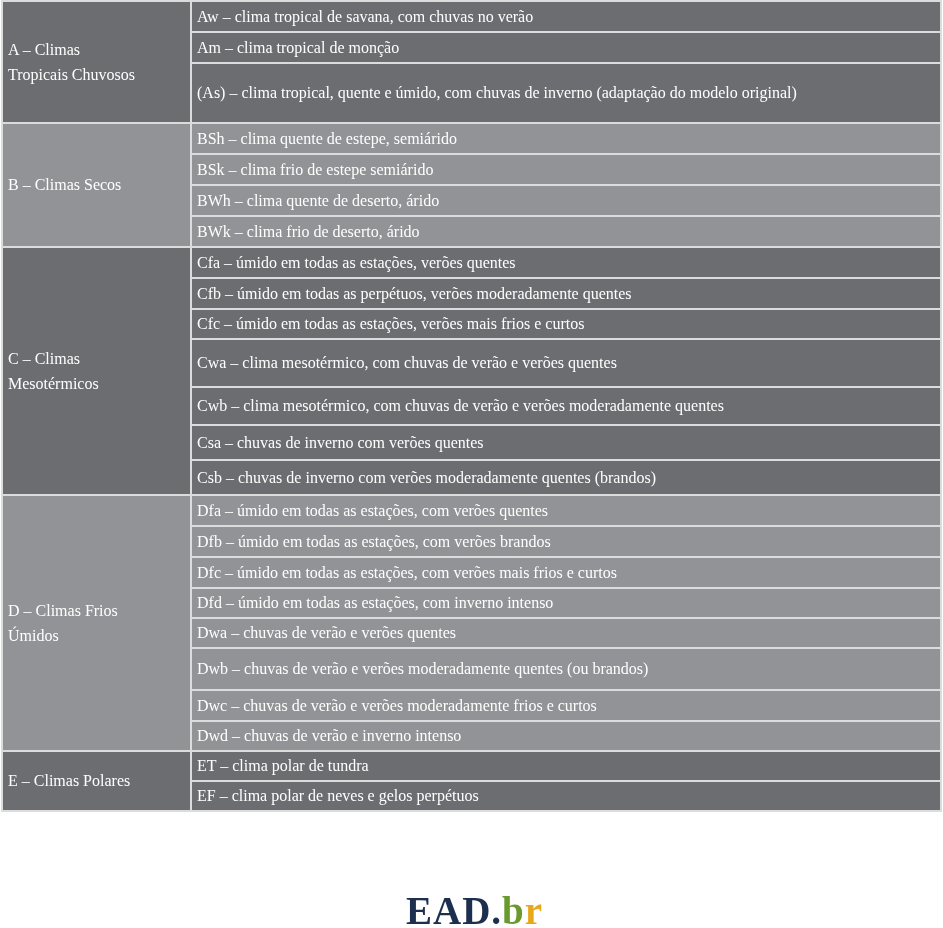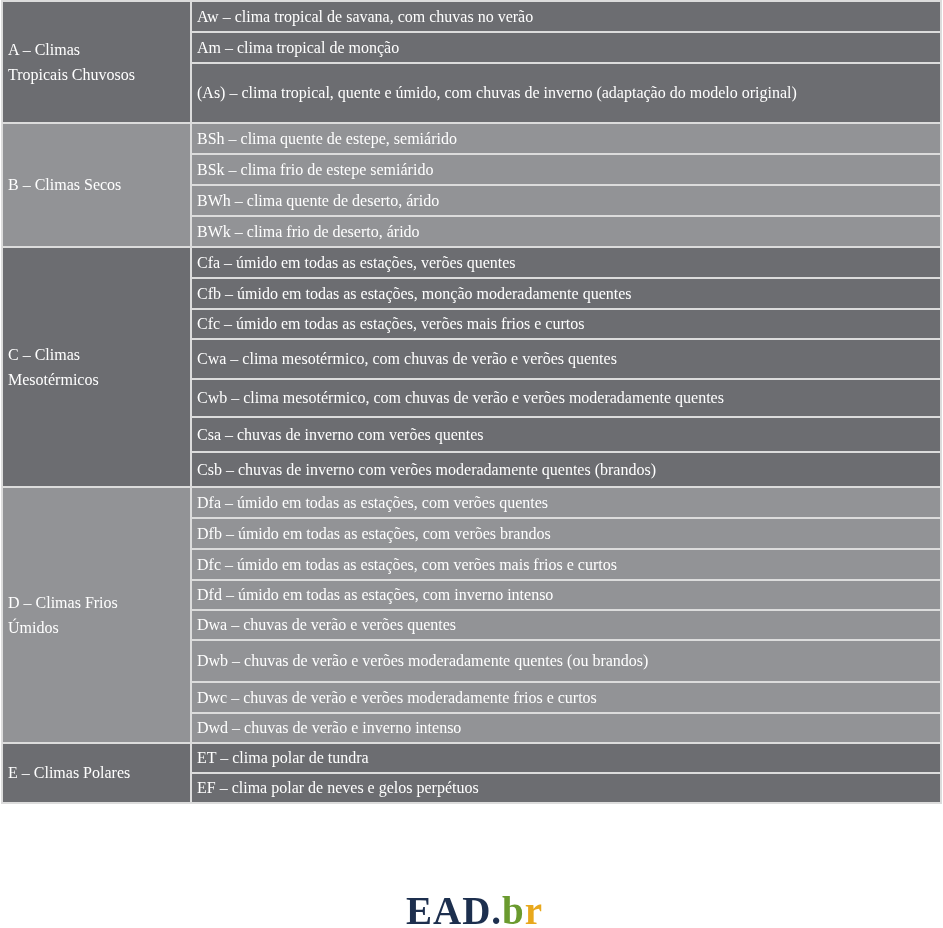--- a/index.html
+++ b/index.html
@@ -63,26 +63,26 @@
         <td>BWk – clima frio de deserto, árido</td>
       </tr>
       <tr class="g-dark" style="height: 31px;">
         <td class="group-cell" rowspan="7">
           <div>C – Climas</div>
           <div>Mesotérmicos</div>
         </td>
         <td>Cfa – úmido em todas as estações, verões quentes</td>
       </tr>
       <tr class="g-dark" style="height: 31px;">
-        <td>Cfb – úmido em todas as estações, monção moderadamente quentes</td>
+        <td>Cfb – úmido em todas as perpétuos, verões moderadamente quentes</td>
       </tr>
       <tr class="g-dark" style="height: 30px;">
         <td>Cfc – úmido em todas as estações, verões mais frios e curtos</td>
       </tr>
-      <tr class="g-dark" style="height: 40px;">
+      <tr class="g-dark" style="height: 48px;">
         <td>Cwa – clima mesotérmico, com chuvas de verão e verões quentes</td>
       </tr>
       <tr class="g-dark" style="height: 38px; font-family: Liberation Serif, serif;">
         <td>Cwb – clima mesotérmico, com chuvas de verão e verões moderadamente quentes</td>
       </tr>
       <tr class="g-dark" style="height: 35px;">
         <td>Csa – chuvas de inverno com verões quentes</td>
       </tr>
       <tr class="g-dark" style="height: 35px;">
         <td>Csb – chuvas de inverno com verões moderadamente quentes (brandos)</td>

